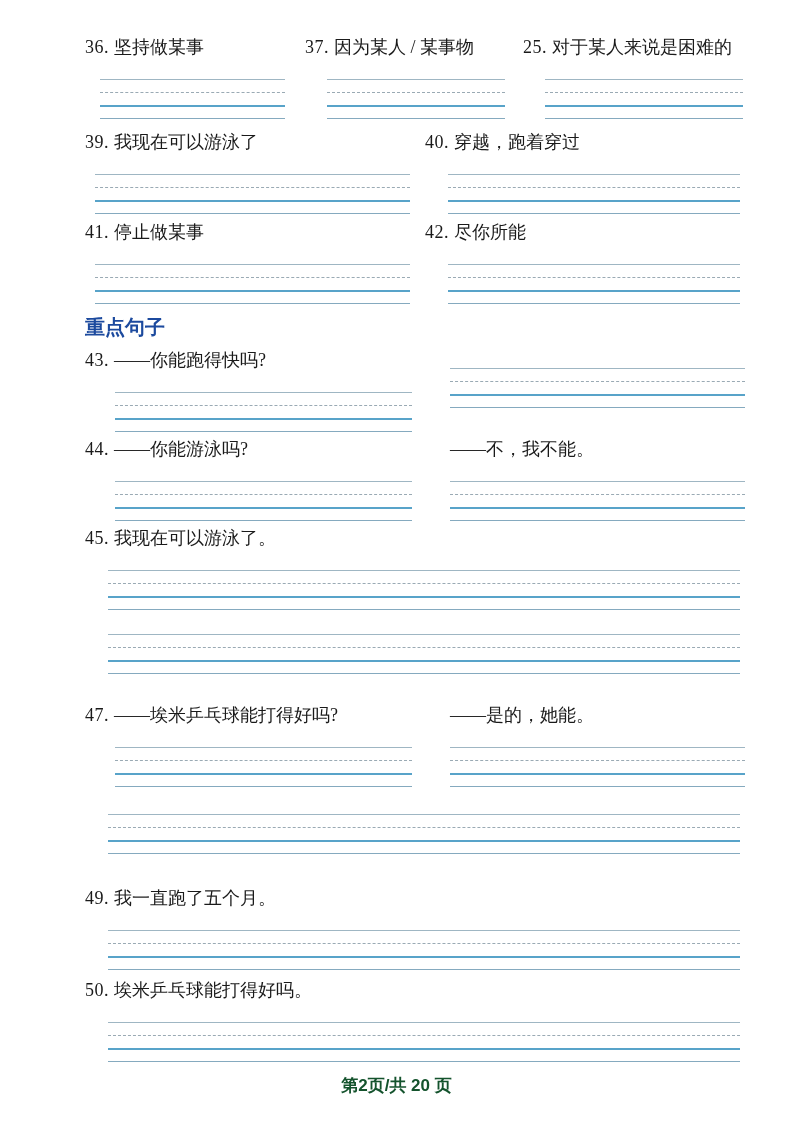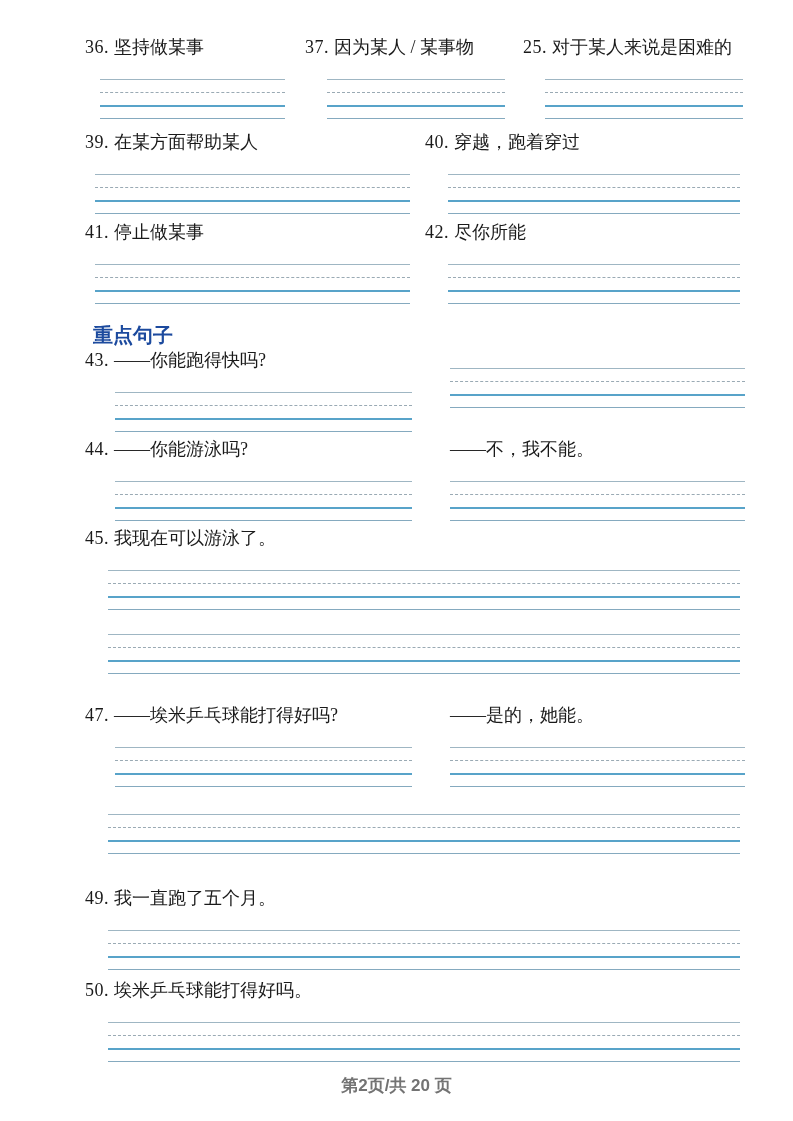--- a/index.html
+++ b/index.html
@@ -24,21 +24,21 @@
   .ln4{height:11px;border-bottom:1.3px solid var(--line-bottom,#85aabf);}
   .heading{
     position:absolute;left:85px;
     font-family:"Liberation Sans","DejaVu Sans",sans-serif;
     font-weight:700;font-size:20px;line-height:26px;
     color:var(--heading-blue,#1c4a9e);
   }
   .footer{
     position:absolute;left:0;right:0;text-align:center;
     font-family:"Liberation Sans","DejaVu Sans",sans-serif;
-    font-weight:700;font-size:17px;color:#737373;
+    font-weight:700;font-size:17px;color:#14532d;
   }
   
   .c36{left:85px;width:208px}.c36 .wlines{margin-left:15px;width:185px;}
   .c37{left:305px;width:212px}.c37 .wlines{margin-left:22px;width:178px;}
   .c38{left:523px;width:222px}.c38 .wlines{margin-left:22px;width:198px;}
   
   .cL{left:85px;width:330px}.cL .wlines{margin-left:10px;width:315px;}
   .cR{left:425px;width:320px}.cR .wlines{margin-left:23px;width:292px;}
   
   .qcol{left:85px;width:330px}.qcol .wlines{margin-left:30px;width:297px;}
@@ -83,21 +83,21 @@
           <div class="ln ln2"></div>
           <div class="ln ln3"></div>
           <div class="ln ln4"></div>
         </div>
     </div>
   </section>
 
   <section class="row" style="top:130px">
     <div class="col cL">
       <div class="plabel">
-        <span class="num">39.</span><span class="zh">在某方面帮助某人</span>
+        <span class="num">39.</span><span class="zh">我现在可以游泳了</span>
       </div>
       <div class="wlines">
           <div class="ln ln1"></div>
           <div class="ln ln2"></div>
           <div class="ln ln3"></div>
           <div class="ln ln4"></div>
         </div>
     </div>
     <div class="col cR">
       <div class="plabel">
@@ -130,21 +130,21 @@
       </div>
       <div class="wlines">
           <div class="ln ln1"></div>
           <div class="ln ln2"></div>
           <div class="ln ln3"></div>
           <div class="ln ln4"></div>
         </div>
     </div>
   </section>
 
-  <h2 class="heading" style="top:314px;margin:8px">重点句子</h2>
+  <h2 class="heading" style="top:314px;margin:0">重点句子</h2>
 
   <section class="row" style="top:348px">
     <div class="col qcol">
       <div class="plabel">
         <span class="num">43.</span><span class="zh">——你能跑得快吗?</span>
       </div>
       <div class="wlines">
           <div class="ln ln1"></div>
           <div class="ln ln2"></div>
           <div class="ln ln3"></div>

